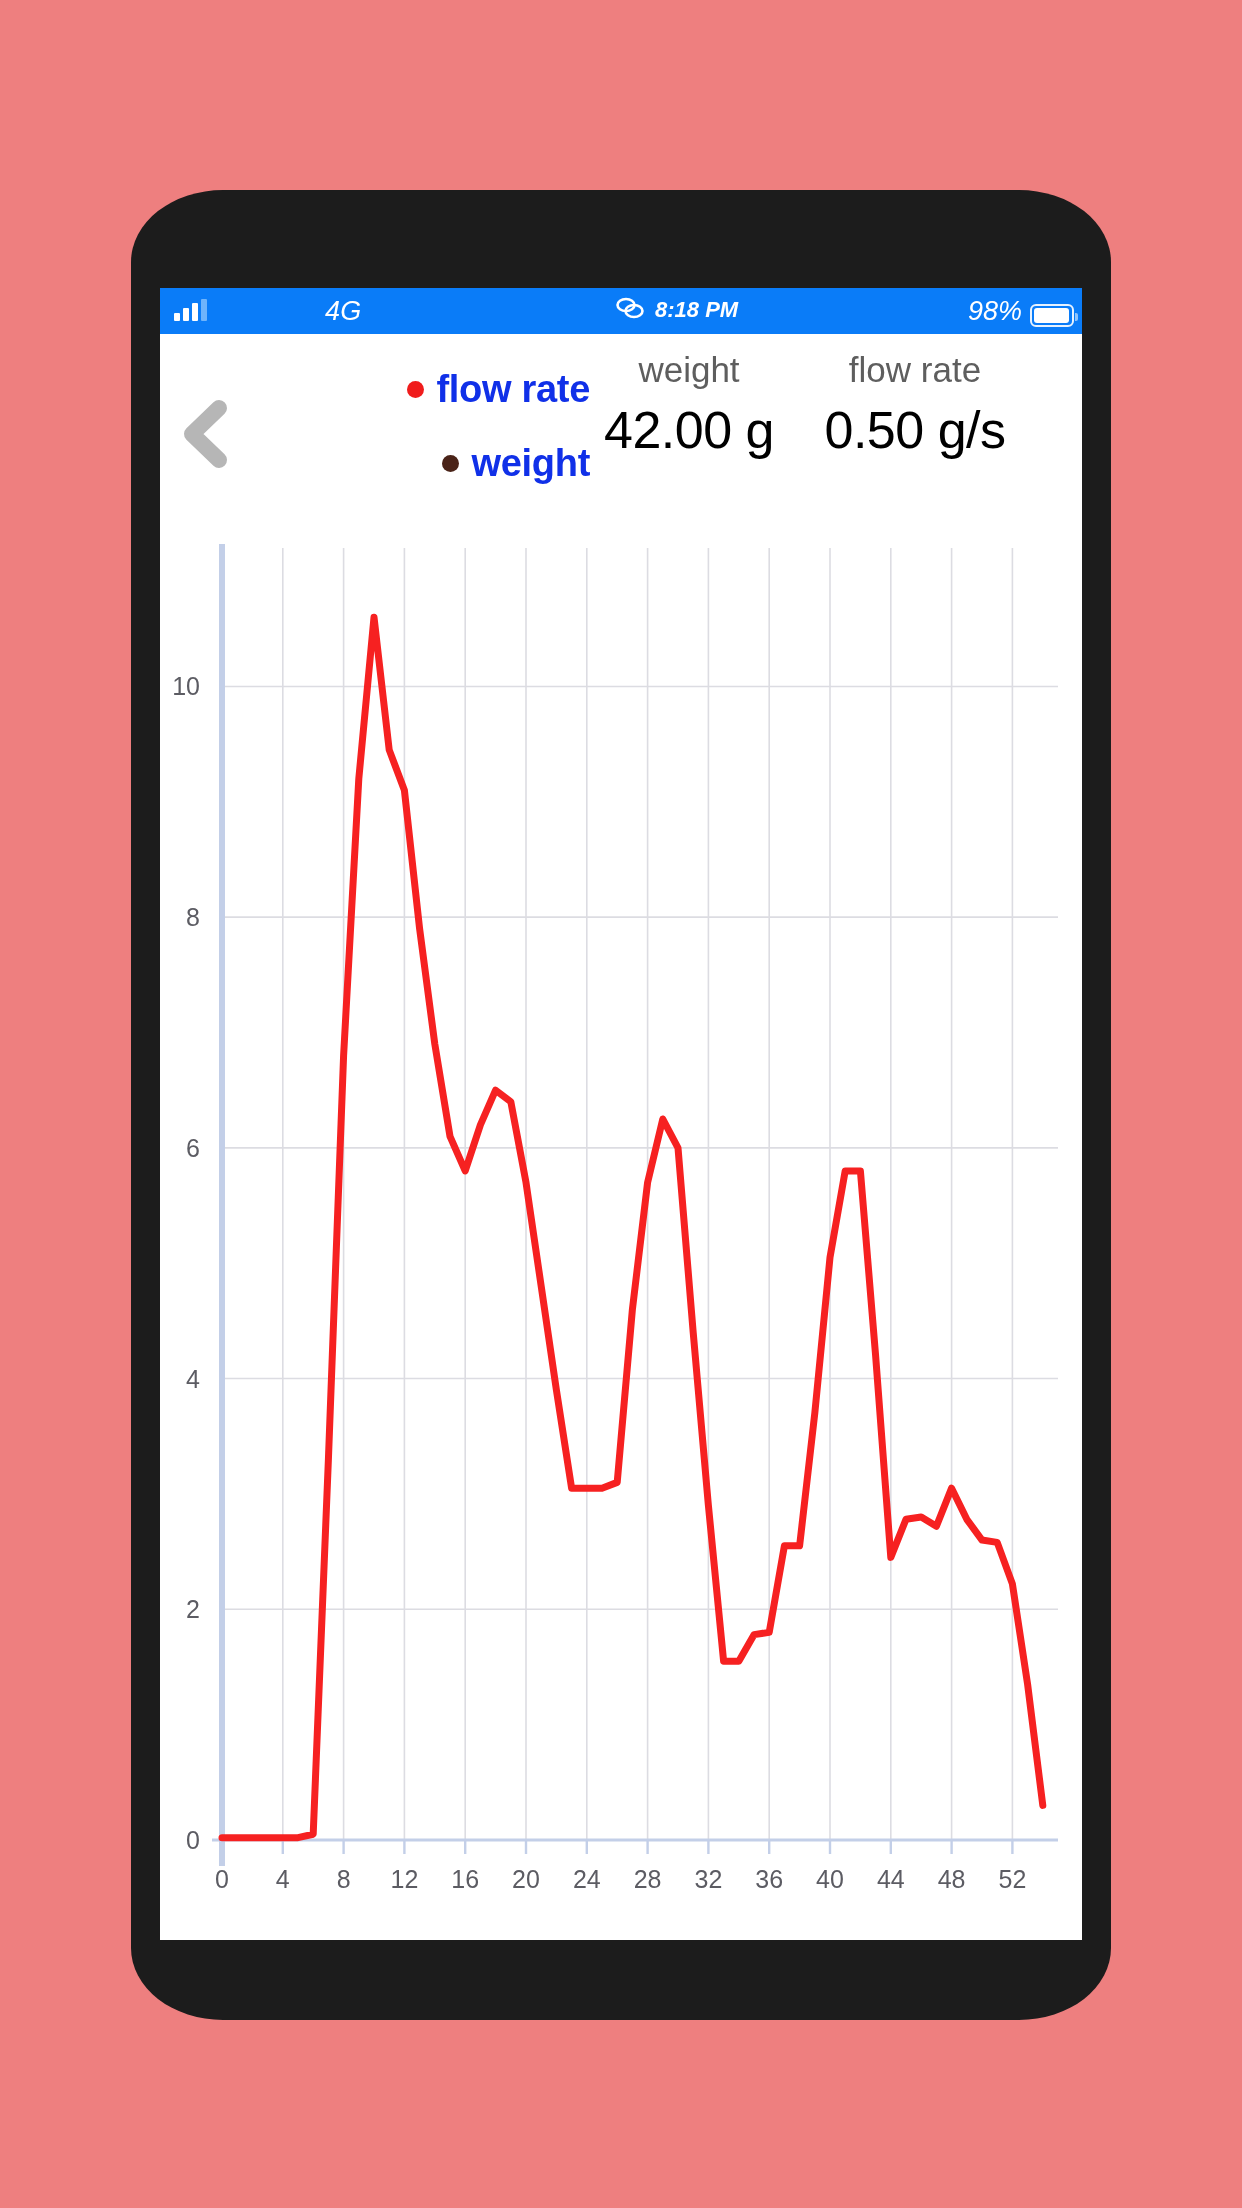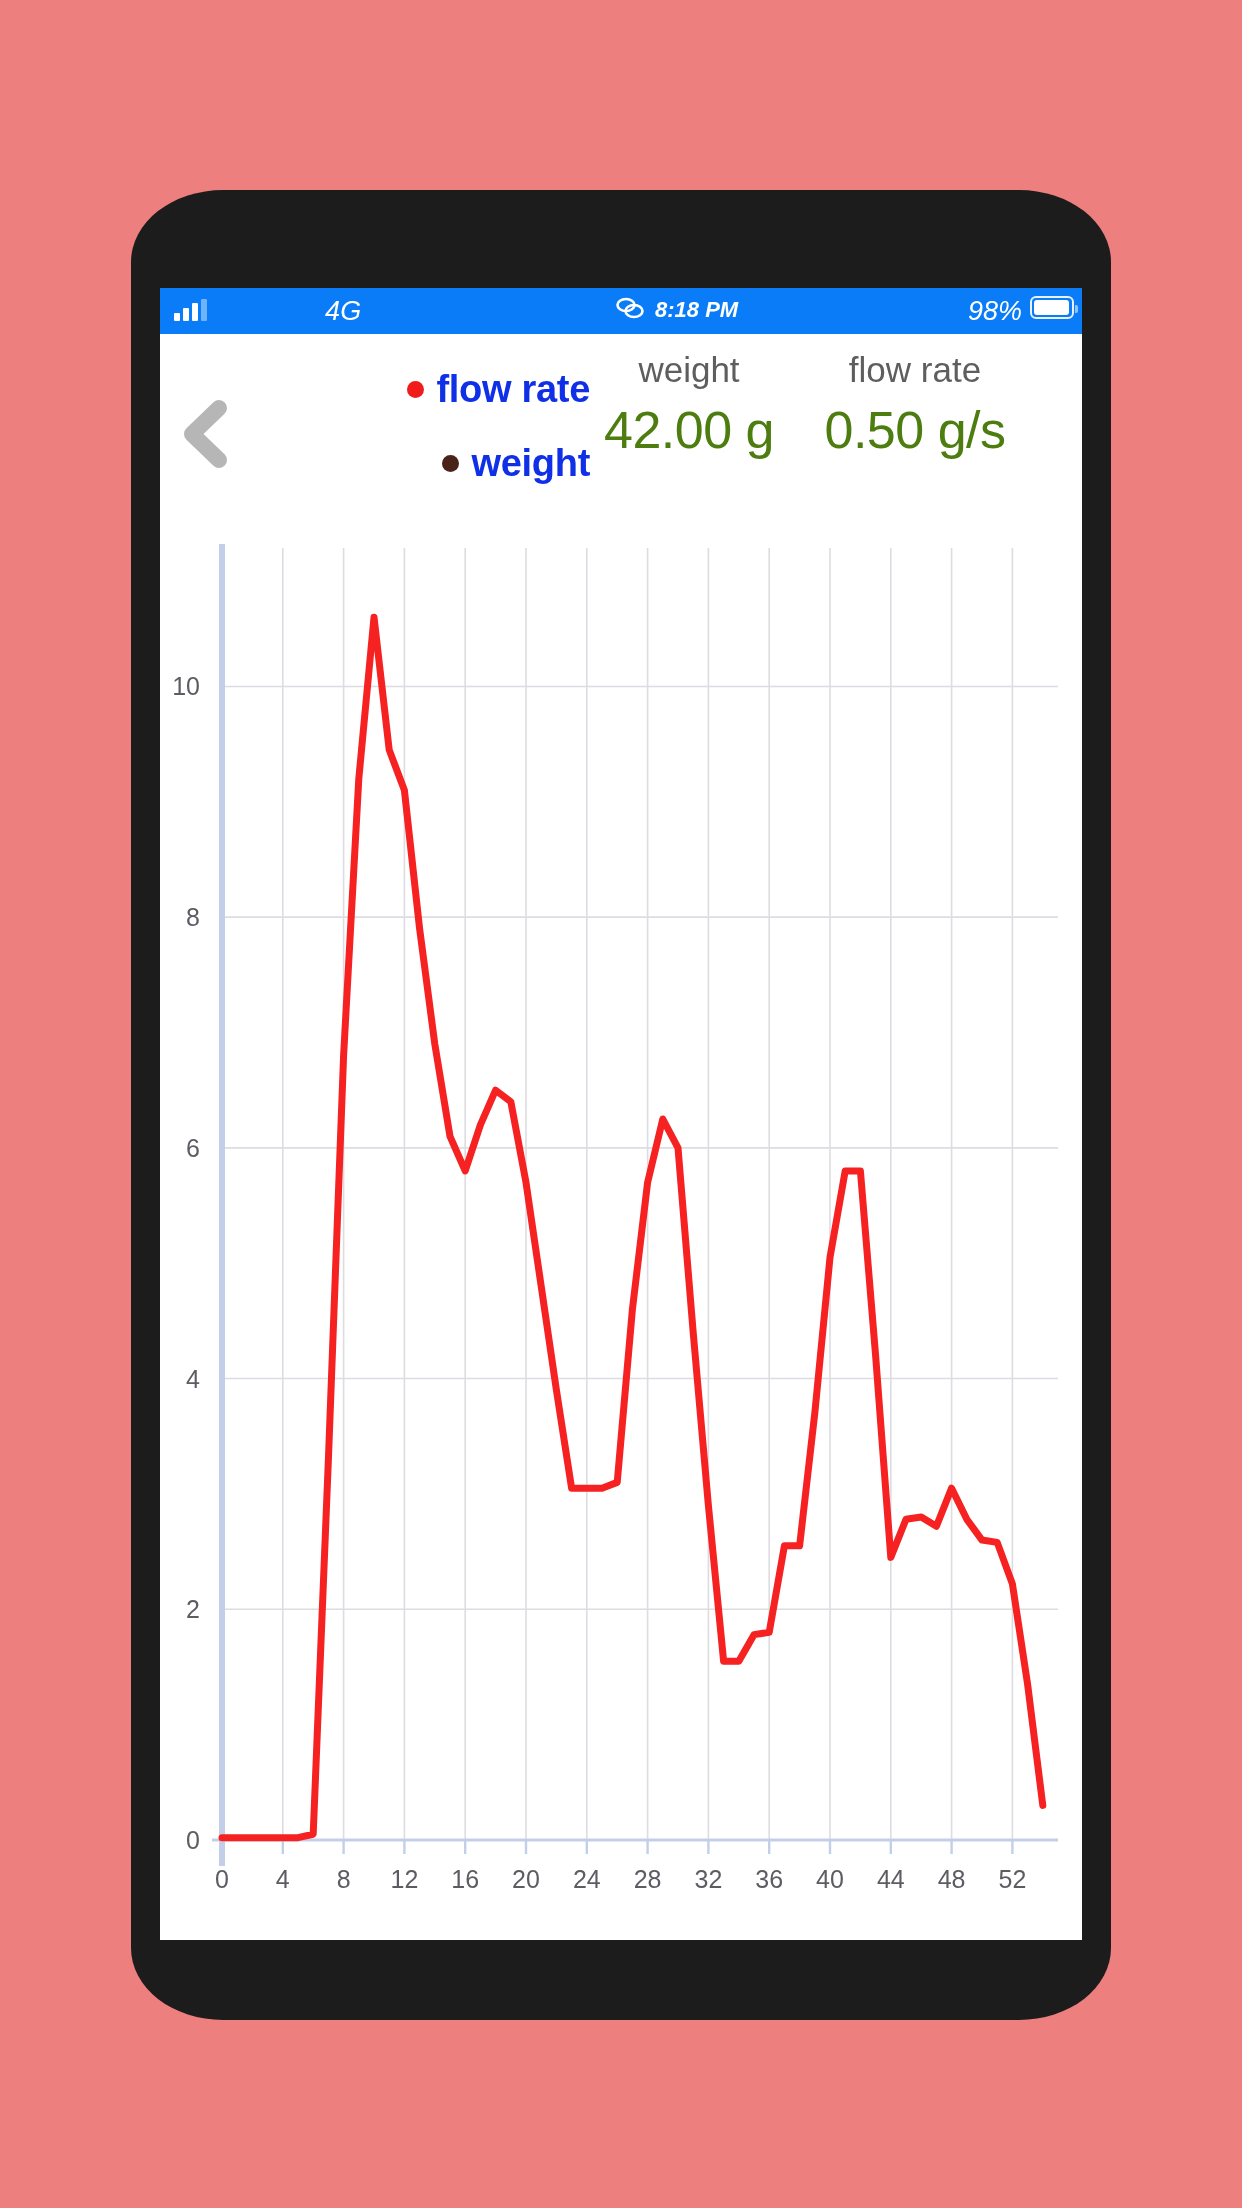--- a/index.html
+++ b/index.html
@@ -70,21 +70,21 @@
     left: 454px; top: 8px;
     display: flex;
     align-items: center;
     gap: 9px;
   }
   #sb-time { font-size: 22px; font-weight: bold; }
   #sb-right {
     position: absolute;
     right: 8px; top: 8px;
     display: flex;
-    align-items: flex-start;
+    align-items: flex-end;
     gap: 8px;
   }
   #sb-battery-pct { font-size: 27px; }
   .battery {
     position: relative;
     width: 44px; height: 23px;
     border: 2.5px solid rgba(255,255,255,.9);
     border-radius: 6px;
     box-sizing: border-box;
   }
@@ -142,21 +142,21 @@
   #stat-weight { left: 424px; top: 16px; width: 210px; }
   #stat-flow   { left: 630px; top: 16px; width: 250px; }
   .stat-label {
     font-size: 35px;
     color: #5e5e5e;
     font-weight: normal;
   }
   .stat-value {
     margin-top: 10px;
     font-size: 52px;
-    color: #4d7c0f;
+    color: #000000;
     font-weight: normal;
     letter-spacing: -.5px;
   }
 
   
   #chart {
     position: absolute;
     left: 0; top: 250px;
     width: 922px;
     height: 1400px;

